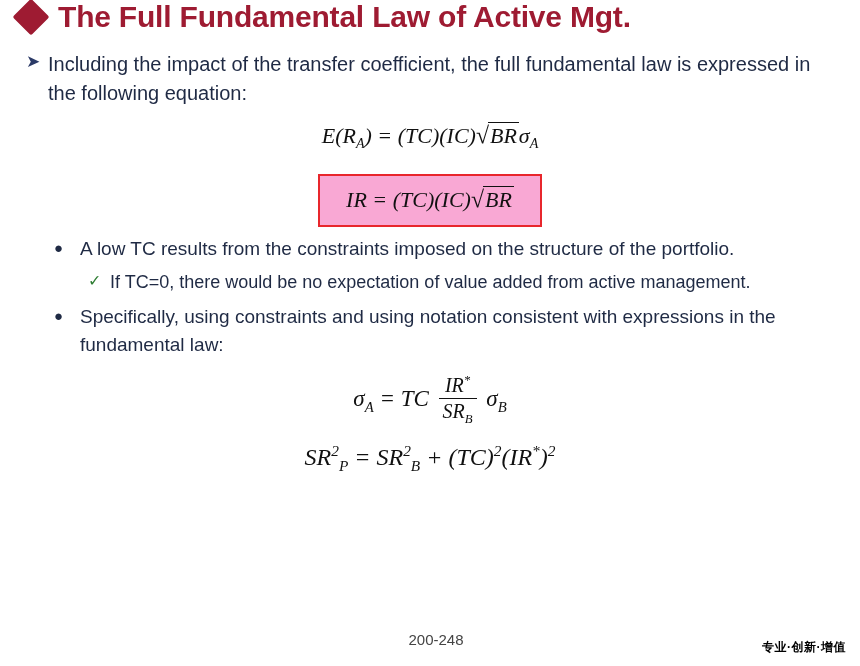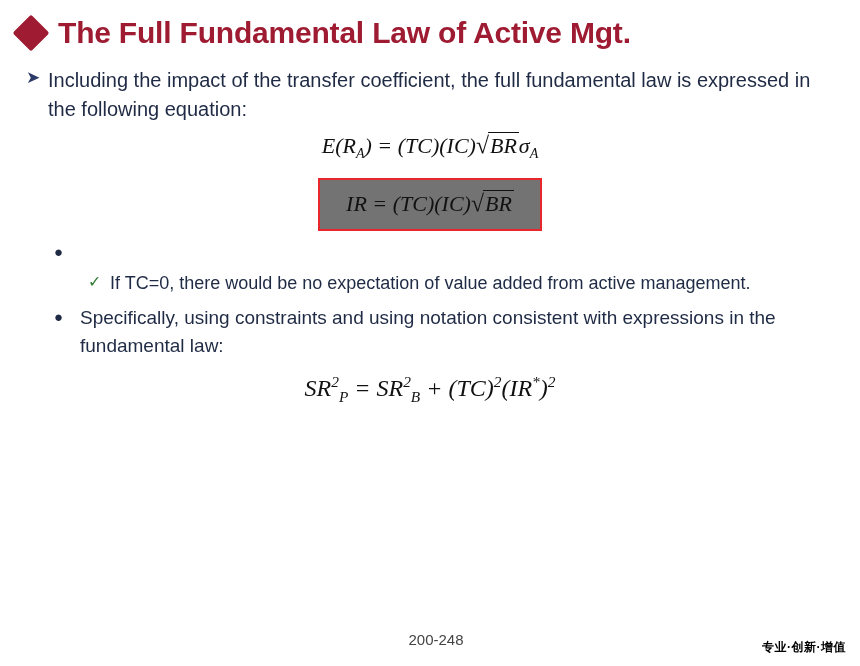--- a/index.html
+++ b/index.html
@@ -19,21 +19,21 @@
     position: relative;
     width: 860px;
     height: 666px;
     box-sizing: border-box;
   }
 
   
   .title-row {
     display: flex;
     align-items: center;
-    padding: 16px 0 0 18px;
+    padding: 0 0 0 18px;
   }
   .diamond {
     width: 26px;
     height: 26px;
     background: #9e1b32;
     transform: rotate(45deg);
     margin-right: 14px;
     flex: 0 0 auto;
     border-radius: 2px;
   }
@@ -103,21 +103,21 @@
     font-size: 18px;
     line-height: 1.45;
     color: #1f2a44;
     max-width: 700px;
     text-align: center;
   }
 
   
   .eq-block {
     text-align: center;
-    margin-top: 8px;
+    margin-top: 14px;
   }
   .eq {
     font-family: "Liberation Serif", serif;
     font-style: italic;
     font-size: 22px;
     color: #111;
     display: inline-block;
     white-space: nowrap;
   }
   sub, sup {
@@ -133,21 +133,21 @@
   .radic {
     font-style: normal;
     font-size: 1.08em;
   }
 
   .boxed-eq {
     display: inline-block;
     border: 2px solid #e8262c;
     padding: 10px 26px 12px 26px;
     margin-top: 8px;
-    background: #737373;
+    background: #f9a8d4;
   }
 
   
   .frac {
     display: inline-block;
     vertical-align: middle;
     text-align: center;
     margin: 0 4px;
     position: relative;
     top: -1px;
@@ -225,32 +225,44 @@
     <div class="eq-block">
       <span class="boxed-eq">
         <span class="eq">
           <span>IR = (TC)(IC)</span><span class="radic">√</span><span class="sqrt">BR</span>
         </span>
       </span>
     </div>
 
     <div class="lvl2">
       <div class="bullet">●</div>
+      <div class="text">A low TC results from the constraints imposed on the structure of the portfolio.</div>
     </div>
 
     <div class="lvl3">
       <div class="bullet">✓</div>
       <div class="text">If TC=0, there would be no expectation of value added from active management.</div>
     </div>
 
     <div class="lvl2">
       <div class="bullet">●</div>
       <div class="text">Specifically, using constraints and using notation consistent with expressions in the fundamental law:</div>
     </div>
 
+    <div class="eq-lower">
+      <span class="eq">
+        <span>σ</span><sub>A</sub>
+        <span>= TC</span>
+        <span class="frac">
+          <span class="num"><span>IR</span><sup>*</sup></span>
+          <span class="den"><span>SR</span><sub>B</sub></span>
+        </span>
+        <span>σ</span><sub>B</sub>
+      </span>
+    </div>
 
     <div class="eq-lower2">
       <span class="eq">
         <span>SR</span><sup>2</sup><sub>P</sub>
         <span>= SR</span><sup>2</sup><sub>B</sub>
         <span>+ (TC)</span><sup>2</sup><span>(IR</span><sup>*</sup><span>)</span><sup>2</sup>
       </span>
     </div>
 
   </div>

